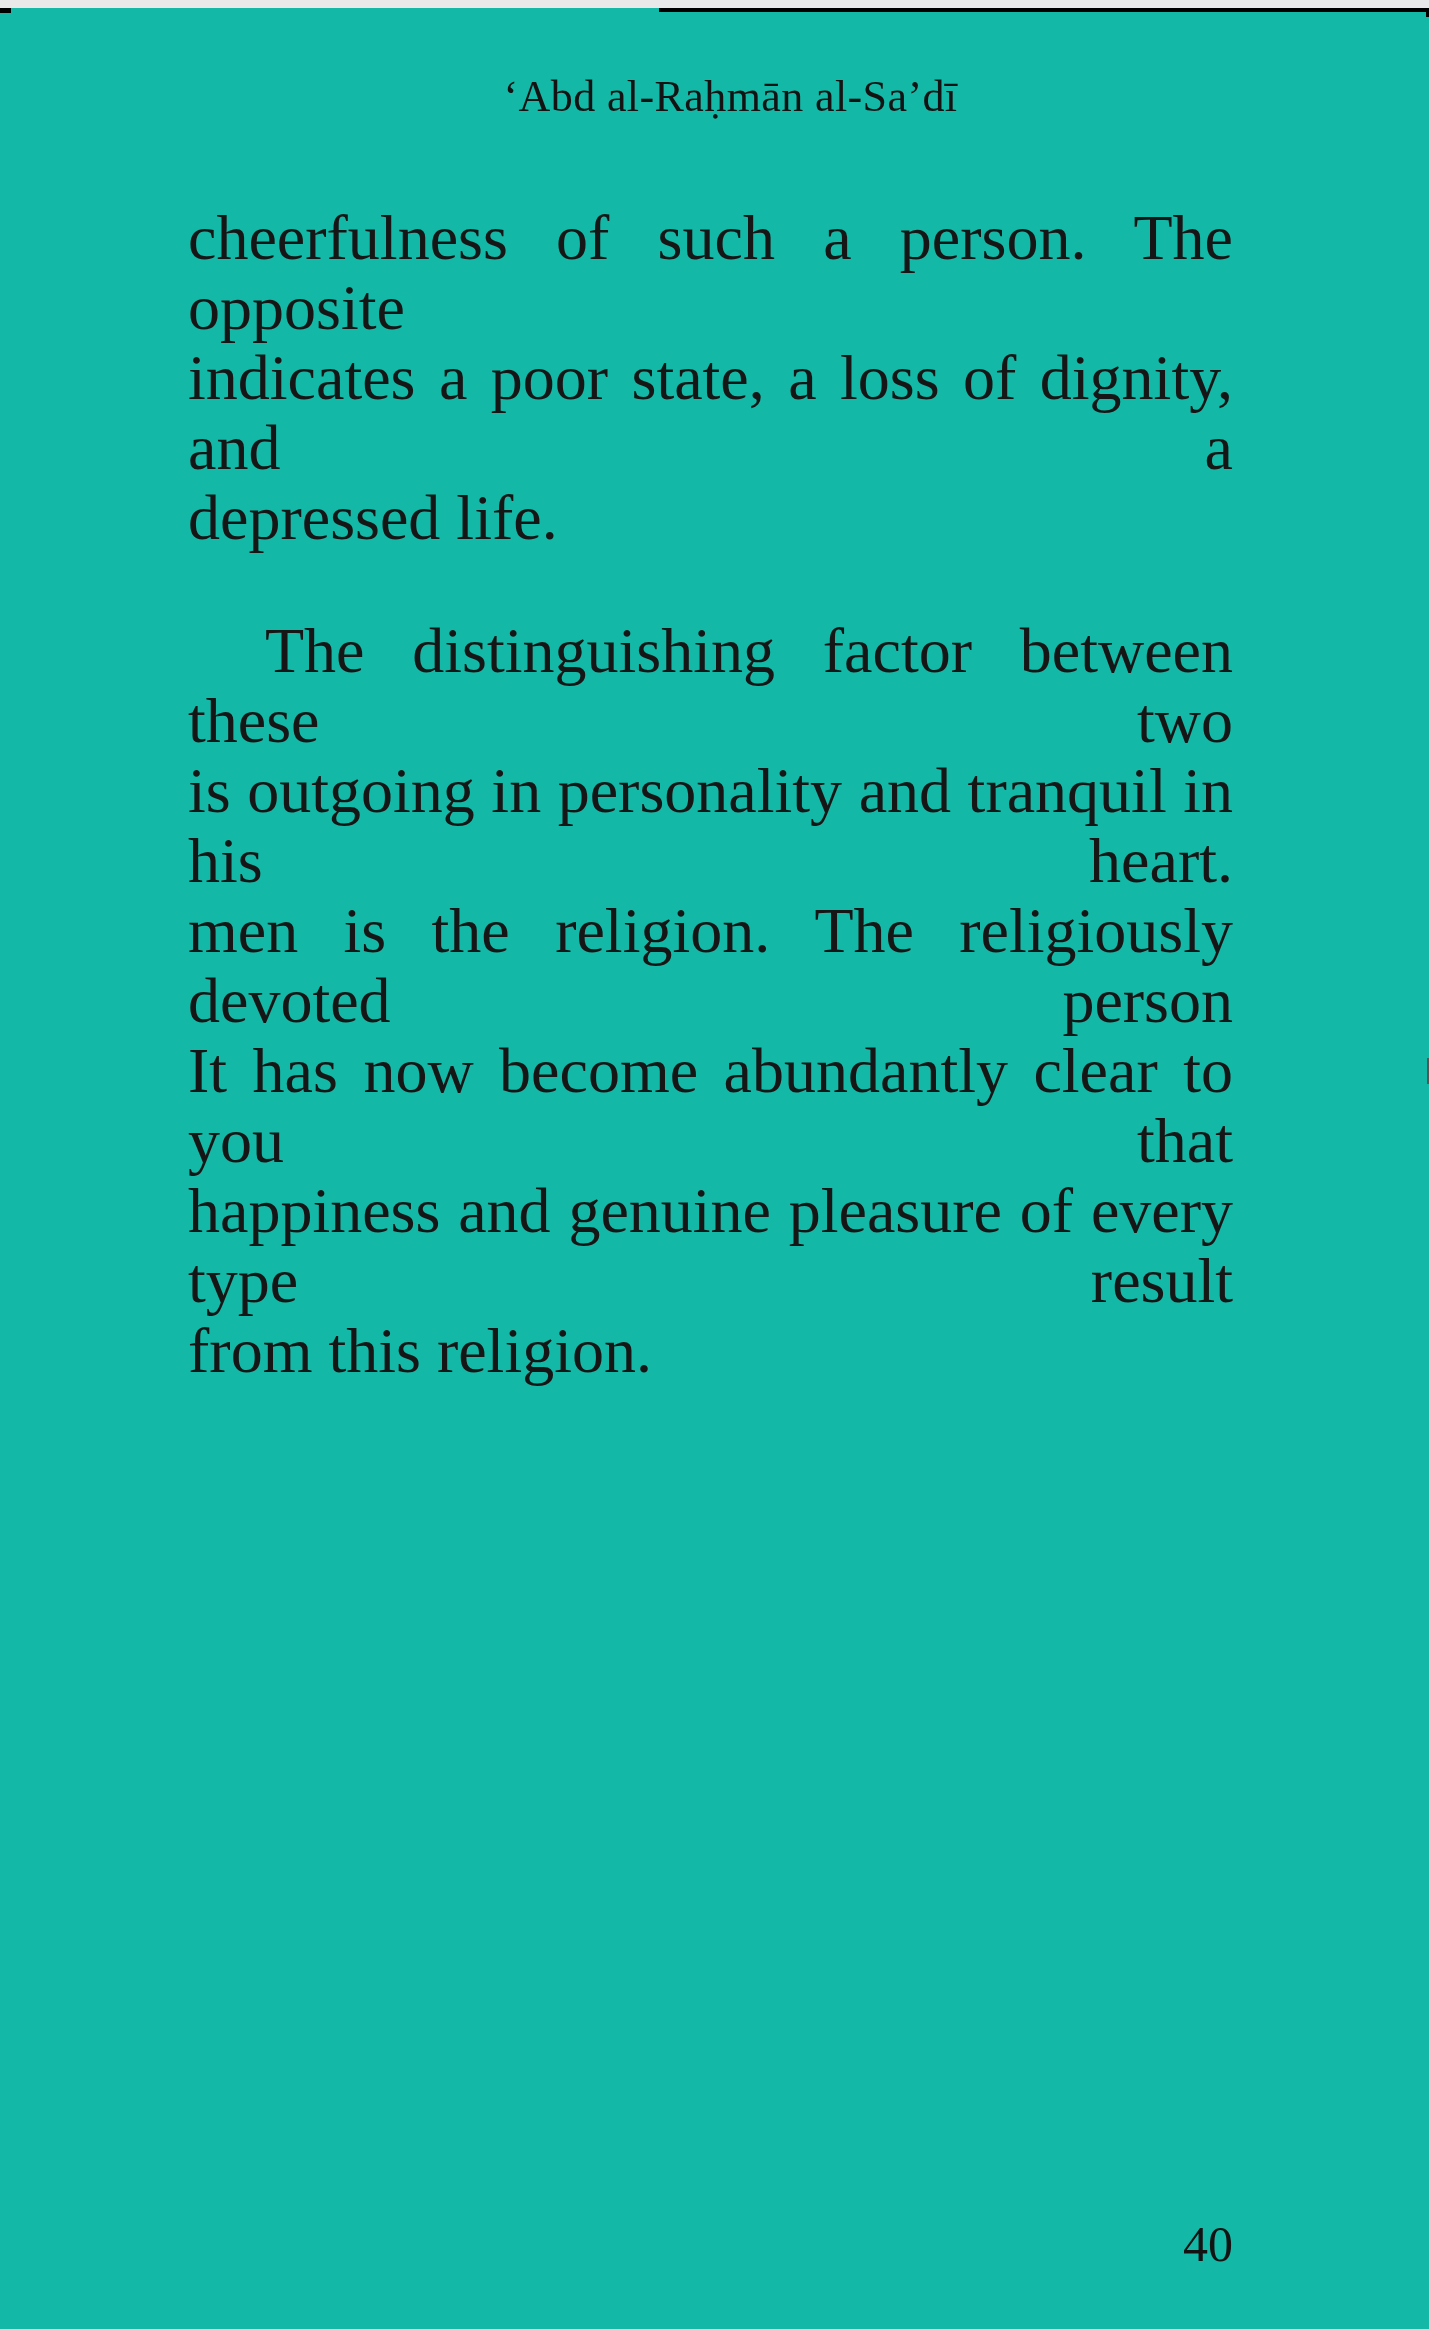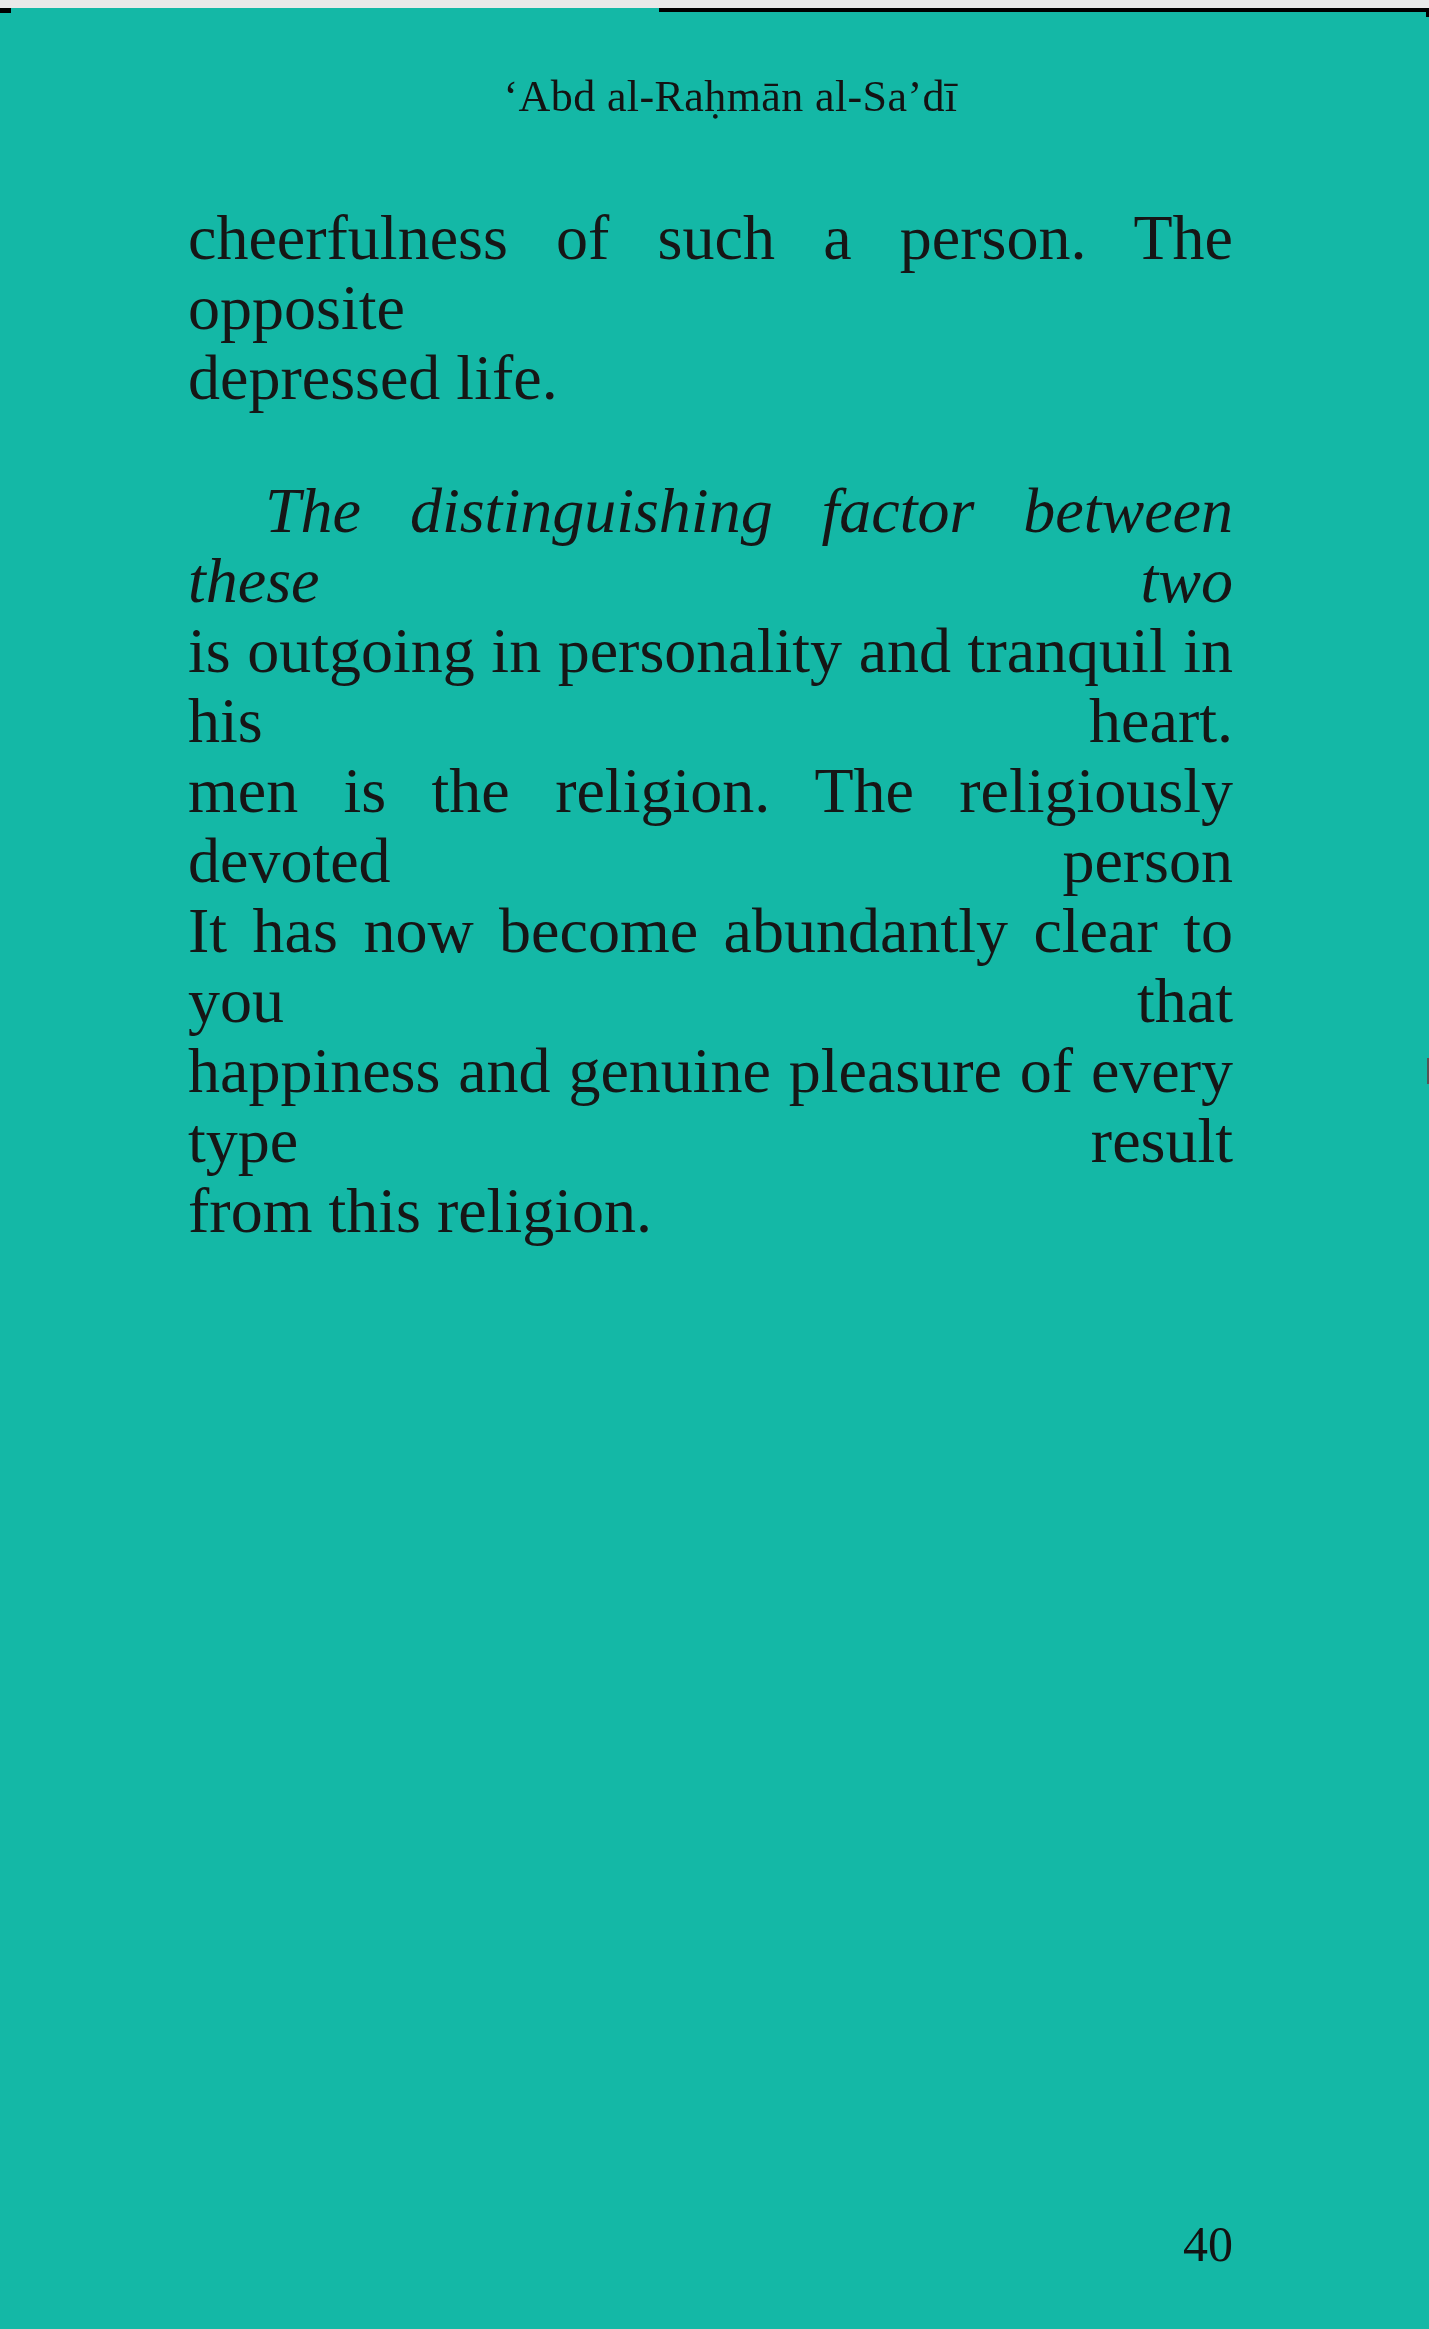--- a/index.html
+++ b/index.html
@@ -43,21 +43,21 @@
 
   
   .body-text {
     position: absolute; left: 188px; top: 195px; width: 1045px;
     font-size: 64px; line-height: 70px;
     color: #161616;
   }
   .para + .para { margin-top: 63px; }
   .line { text-align: justify; text-align-last: justify; }
   .line.last { text-align-last: left; }
-  .line.indent { text-indent: 77px; font-style: italic; }
+  .line.indent { text-indent: 77px; }
 
   
   .page-number {
     position: absolute; left: 188px; top: 2211px; width: 1045px;
     text-align: right;
     font-size: 50px; line-height: 50px;
     color: #131313;
   }
 </style>
 </head>
@@ -67,20 +67,21 @@
 
   <div class="scan-mark-tl"></div>
   <div class="scan-rule-tr"></div>
   <div class="scan-tick-right"></div>
 
   <div class="running-header">‘Abd al-Raḥmān al-Sa’dī</div>
 
   <div class="body-text">
       <div class="para">
         <div class="line">cheerfulness of such a person. The opposite</div>
+        <div class="line">indicates a poor state, a loss of dignity, and a</div>
         <div class="line last">depressed life.</div>
       </div>
       <div class="para">
         <div class="line indent">The distinguishing factor between these two</div>
         <div class="line">is outgoing in personality and tranquil in his heart.</div>
         <div class="line">men is the religion. The religiously devoted person</div>
         <div class="line">It has now become abundantly clear to you that</div>
         <div class="line">happiness and genuine pleasure of every type result</div>
         <div class="line last">from this religion.</div>
       </div>

